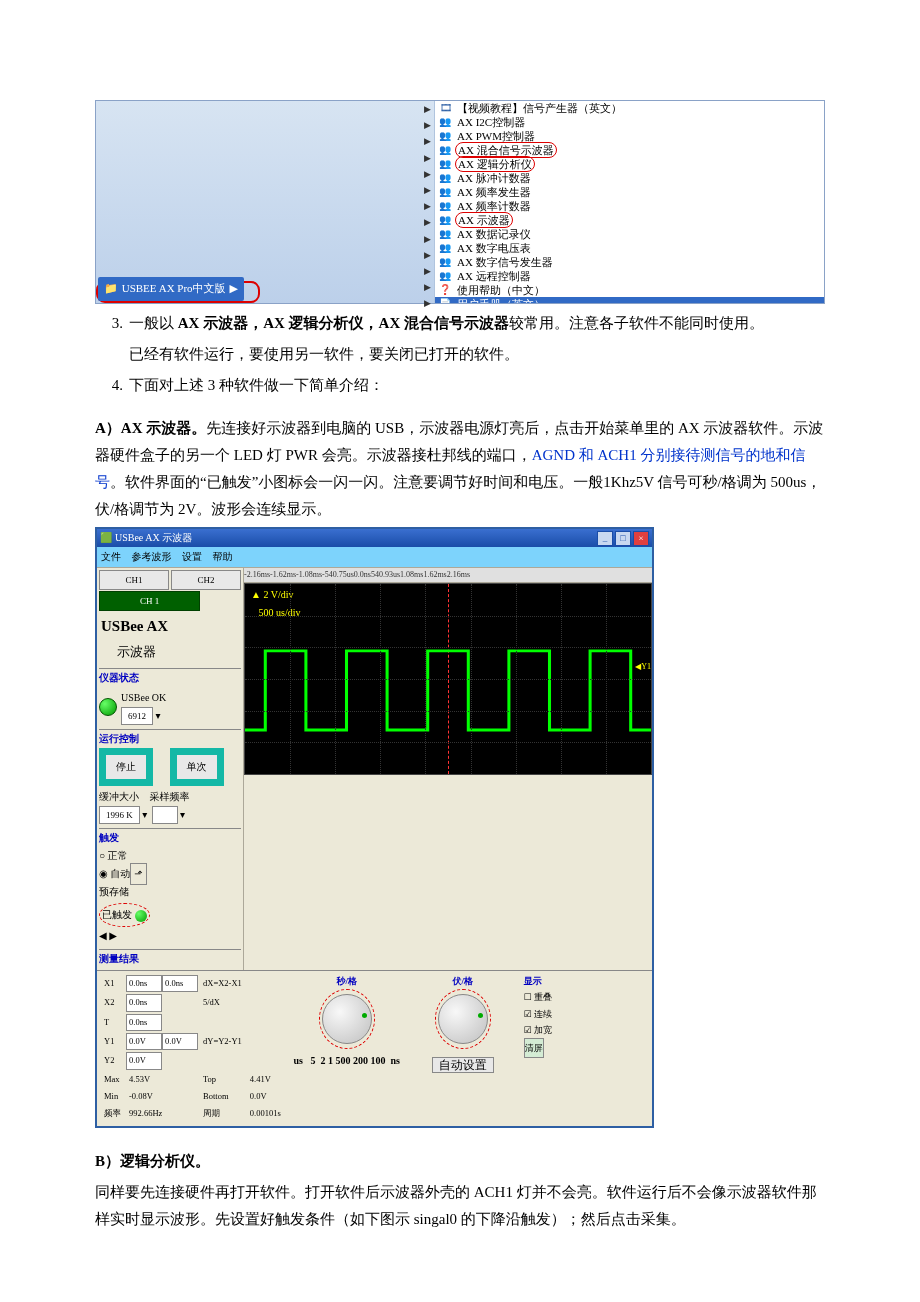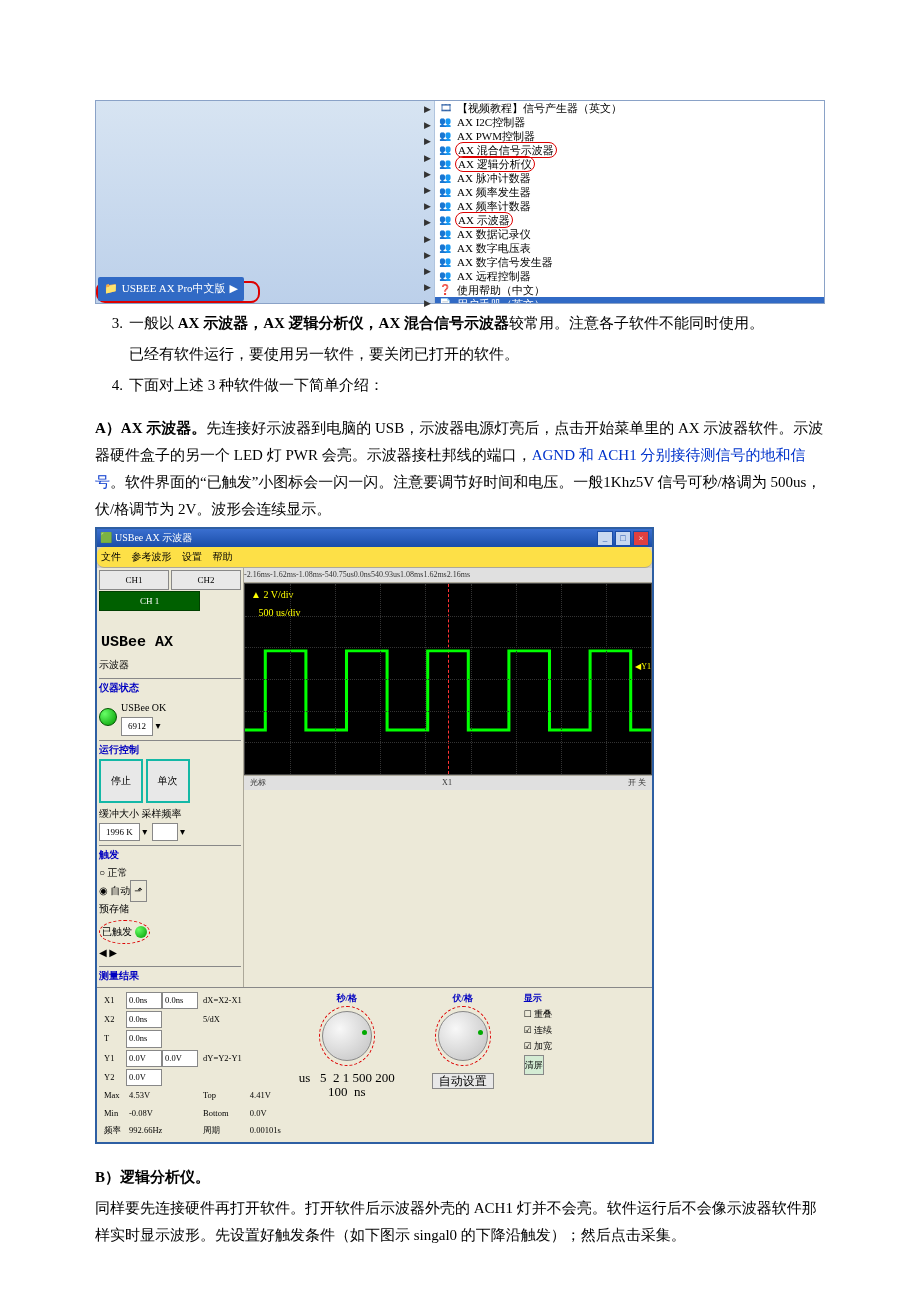--- a/index.html
+++ b/index.html
@@ -91,50 +91,50 @@
     color:#fff; display:flex; align-items:center; justify-content:space-between;
     padding:0 3px;
   }
   .scope-title .wbtn { display:flex; gap:2px;}
   .scope-title .wbtn span{
     width:14px;height:13px;background:#c8d8f0;border:1px solid #1a4da8;
     font-size:9px;display:inline-flex;align-items:center;justify-content:center;color:#1a4da8;
   }
   .scope-title .wbtn .close{ background:#e04040;color:#fff;}
   .scope-menu {
-    background:#fde047; padding:1px 4px; border-bottom:1px solid #aca899;border-radius:7px;
+    background:#7dd3fc; padding:1px 4px; border-bottom:1px solid #aca899;
   }
   .scope-menu span{ margin-right:8px;}
   .scope-body { display:flex; }
   .scope-side {
     width: 142px; background:#ece9d8;
     border-right:1px solid #aca899;
     padding: 2px;
   }
   .scope-side .chbtns { display:flex; gap:2px;}
   .scope-side .chbtns span{
     flex:1; border:1px solid #888; background:#e8e8e8; text-align:center;
     font-size:9px; padding:1px 0;
   }
   .scope-side .ch1bar{
     background:#006000;color:#fff;border:1px solid #004000;
     text-align:center;margin-top:1px;font-size:9px;padding:1px 0;
     width:70%;
   }
   .scope-side .logo{
-    font-family:Liberation Mono, monospace;font-weight:bold;font-size:15px;
-    margin:18px 0 0 2px;
-  }
-  .scope-side .logo-sub{font-size:10px;margin-left:0;}
+    font-family:Liberation Serif, serif;font-weight:bold;font-size:15px;
+    margin:2px 0 0 2px;
+  }
+  .scope-side .logo-sub{font-size:13px;margin-left:18px;}
   .grp-title{ color:#0000c0;font-weight:bold;font-size:10px;margin-top:4px;border-top:1px solid #888;}
   .status{display:flex;align-items:center;gap:4px;margin:2px 0;}
   .status .led{width:16px;height:16px;border-radius:50%;background:radial-gradient(circle at 30% 30%,#6f6,#090);border:1px solid #050;}
   .runctl span{
-    display:inline-block;border:2px solid #14b8a6;background:#e8e8e8;
-    padding:11px 10px;margin-right:0;
+    display:inline-block;border:7px solid #14b8a6;background:#e8e8e8;
+    padding:3px 10px;margin-right:14px;
   }
   .small-input{
     border:1px solid #888;background:#fff;display:inline-block;
     padding:0 6px;font-size:9px;
   }
   .trig{border:1px dashed #d00;border-radius:50%;padding:2px;margin-top:2px;display:inline-block;}
   .trig .dot{width:12px;height:12px;border-radius:50%;background:radial-gradient(circle at 30% 30%,#6f6,#090);display:inline-block;vertical-align:middle;}
 
   .scope-main{ flex:1; background:#ece9d8; }
   .timebar{
@@ -331,21 +331,21 @@
         </span>
       </div>
 
       <div class="grp-title">运行控制</div>
       <div class="runctl">
         <span>停止</span>
         <span>单次</span>
       </div>
       <div style="margin-top:2px;">
         <span>缓冲大小</span>
-        <span style="margin-left:0;text-align:right;">采样频率</span>
+        <span style="margin-left:8px;text-align:right;">采样频率</span>
       </div>
       <span class="small-input">1996 K</span> ▾
       &nbsp;<span class="small-input">&nbsp;&nbsp;&nbsp;&nbsp;&nbsp;</span> ▾
 
       <div class="grp-title">触发</div>
       <div style="display:flex;align-items:center;">
         <div>
           <label>○ <span>正常</span></label><br>
           <label>◉ <span>自动</span></label><br>
           <span>预存储</span>
@@ -392,25 +392,20 @@
           <div class="grid-v" style="left: 55.5556%;"></div>
           <div class="grid-v" style="left: 66.6667%;"></div>
           <div class="grid-v" style="left: 77.7778%;"></div>
           <div class="grid-v" style="left: 88.8889%;"></div>
           <div class="grid-h" style="top: 16.6667%;"></div>
           <div class="grid-h" style="top: 33.3333%;"></div>
           <div class="grid-h" style="top: 50%;"></div>
           <div class="grid-h" style="top: 66.6667%;"></div>
           <div class="grid-h" style="top: 83.3333%;"></div>
         </div>
-      <div class="cursorbar">
-        <span>光标</span>
-        <span>X1</span>
-        <span>开  关</span>
-      </div>
     </div>
   </div>
 
   <div class="scope-bottom">
     <table class="meas">
       <tbody>
           <tr>
             <td>X1</td>
             <td class="inp">0.0ns</td>
             <td rowspan="2" class="inp">0.0ns</td>
@@ -457,21 +452,21 @@
             <td>0.00101s</td>
           </tr>
     </tbody>
       </table>
 
     <div class="knob-box" style="width:110px;text-align:center;">
       <div class="kt">秒/格</div>
       <span class="knob-ring">
         <div class="knob"></div>
       </span>
-      <div style="font-size:13px;line-height:1.1;">us &nbsp; 5 &nbsp;2&nbsp;1 500 200 100 &nbsp;ns</div>
+      <div style="font-size:10px;line-height:1.1;font-weight:bold;">us &nbsp; 5 &nbsp;2&nbsp;1 500 200 100 &nbsp;ns</div>
     </div>
 
     <div class="knob-box" style="width:110px;text-align:center;">
       <div class="kt">伏/格</div>
       <span class="knob-ring">
         <div class="knob"></div>
       </span>
       <div style="font-size:12px;"><span style="border:1px solid #888;padding:0 6px;background:#e8e8e8;">自动设置</span></div>
     </div>
 

